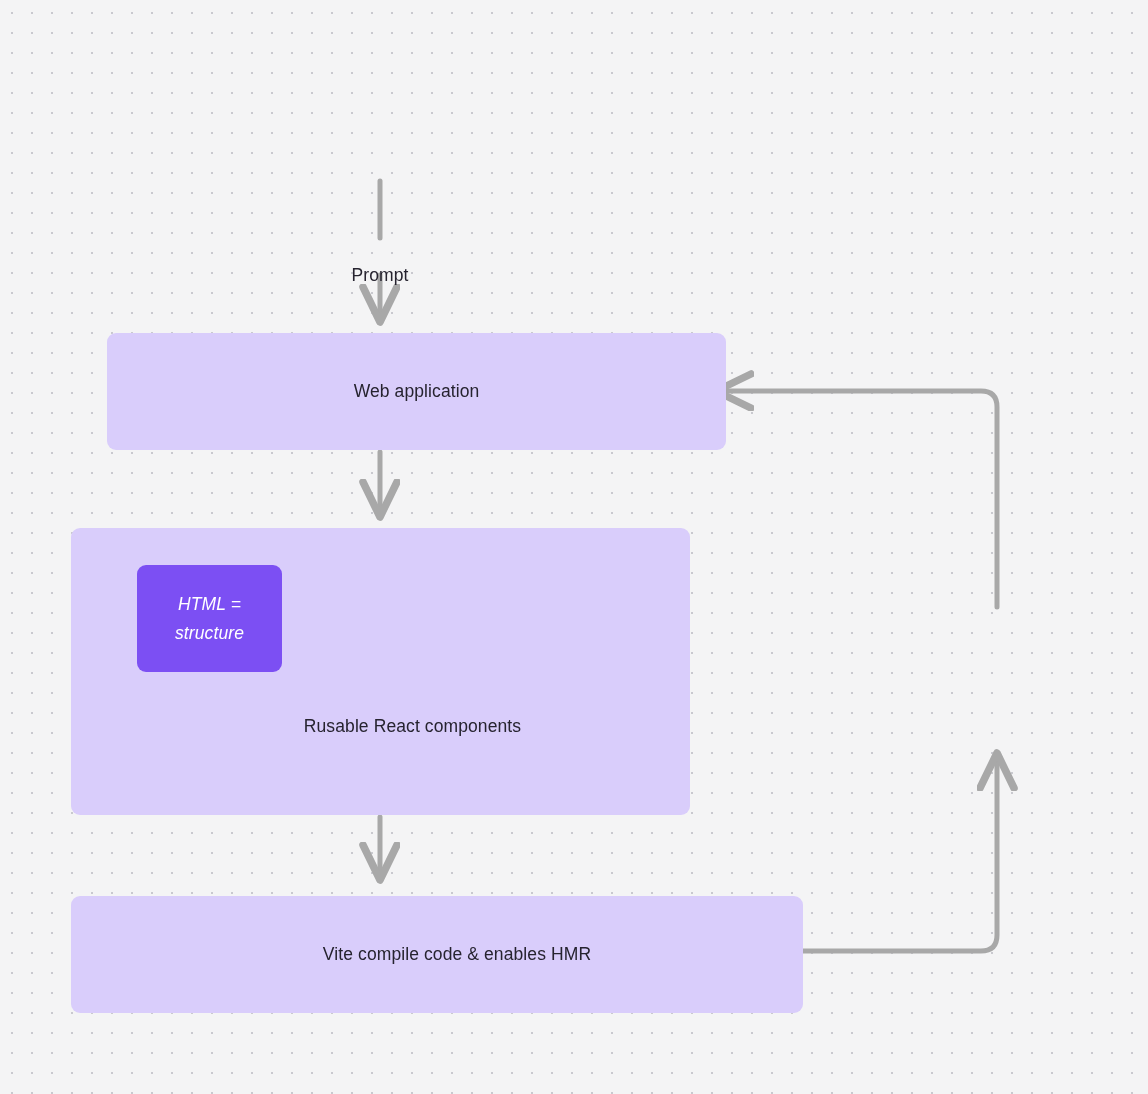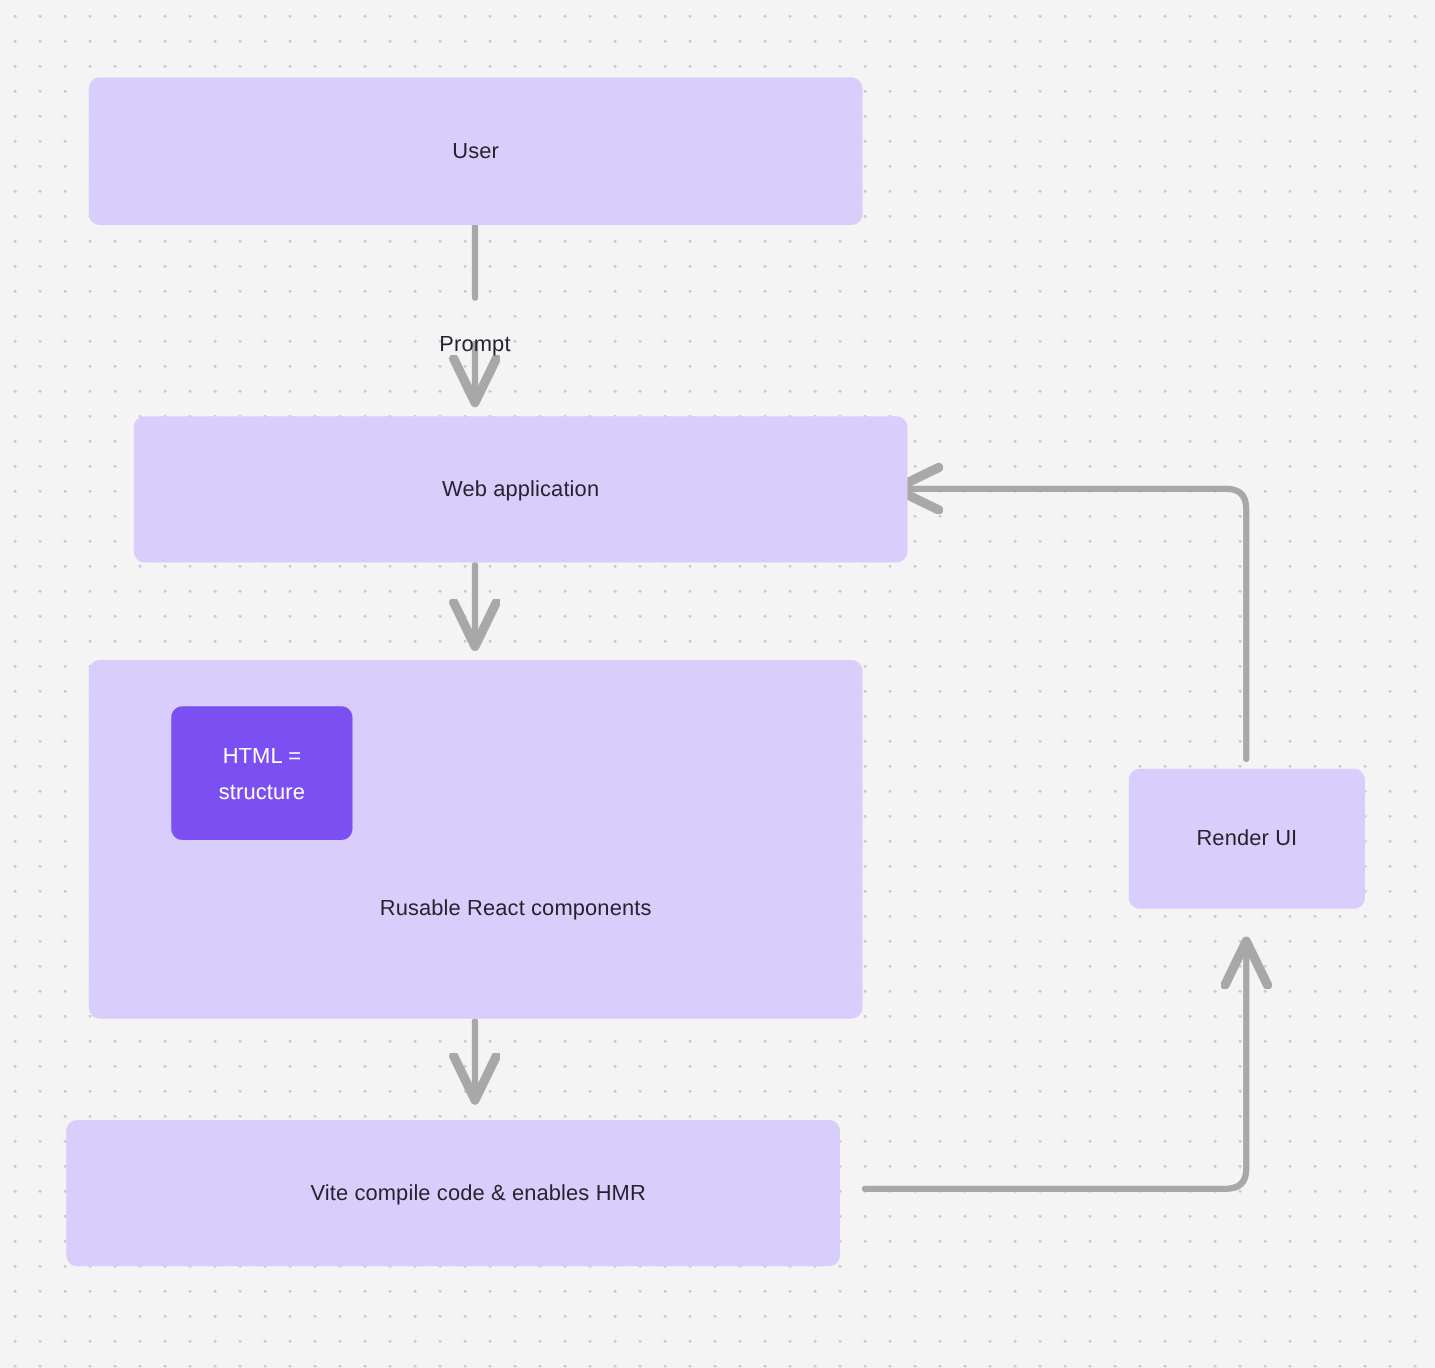--- a/index.html
+++ b/index.html
@@ -40,31 +40,32 @@
     font-size: 17.5px;
     line-height: 1.35;
     text-align: center;
     letter-spacing: 0.1px;
   }
 
   #node-user      { left: 71px;  top: 62px;  width: 619px; height: 118px; }
   #node-webapp    { left: 71px;  top: 333px; width: 619px; height: 117px; margin-left: 36px; }
   #node-components{ left: 71px;  top: 528px; width: 619px; height: 287px;
                     display: block; }
-  #node-vite      { left: 53px;  top: 896px; width: 619px; height: 117px; padding-left: 40px; }
+  #node-vite      { left: 71px;  top: 896px; width: 732px; height: 117px; padding-left: 40px; }
   #node-render    { left: 903px; top: 615px; width: 189px; height: 112px; }
 
   
   .chip-row {
     position: absolute;
     left: 66px;
     top: 37px;
     width: 565px;
     display: flex;
     gap: 15px;
+    font-style: italic;
   }
   .chip {
     box-sizing: border-box;
     width: 145px;
     height: 107px;
     background: #7c4ff3;
     border-radius: 9px;
     display: flex;
     align-items: center;
     justify-content: center;
@@ -127,23 +128,20 @@
 
     <line x1="380" y1="452" x2="380" y2="515" stroke="#a8a8a8" stroke-width="5" stroke-linecap="round" marker-end="url(#arrowhead)"></line>
 
     <line x1="380" y1="817" x2="380" y2="878" stroke="#a8a8a8" stroke-width="5" stroke-linecap="round" marker-end="url(#arrowhead)"></line>
 
     <path d="M 692,951 L 981,951 Q 997,951 997,935 L 997,755" fill="none" stroke="#a8a8a8" stroke-width="5" stroke-linecap="round" stroke-linejoin="round" marker-end="url(#arrowhead)"></path>
 
     <path d="M 997,607 L 997,407 Q 997,391 981,391 L 718,391" fill="none" stroke="#a8a8a8" stroke-width="5" stroke-linecap="round" stroke-linejoin="round" marker-end="url(#arrowhead)"></path>
   </svg>
 
-  <div class="node" id="node-user">
-    <span class="node-label">User</span>
-  </div>
 
   <div class="edge-label" id="edge-label-prompt">Prompt</div>
 
   <div class="node" id="node-webapp">
     <span class="node-label">Web application</span>
   </div>
 
   <div class="node" id="node-components">
     <div class="chip-row">
 
@@ -158,17 +156,14 @@
 
     </div>
 
     <div class="caption">Rusable React components</div>
   </div>
 
   <div class="node" id="node-vite">
     <span class="node-label">Vite compile code &amp; enables HMR</span>
   </div>
 
-  <div class="node" id="node-render">
-    <span class="node-label">Render UI</span>
-  </div>
 
 </div>
 
 </body></html>

